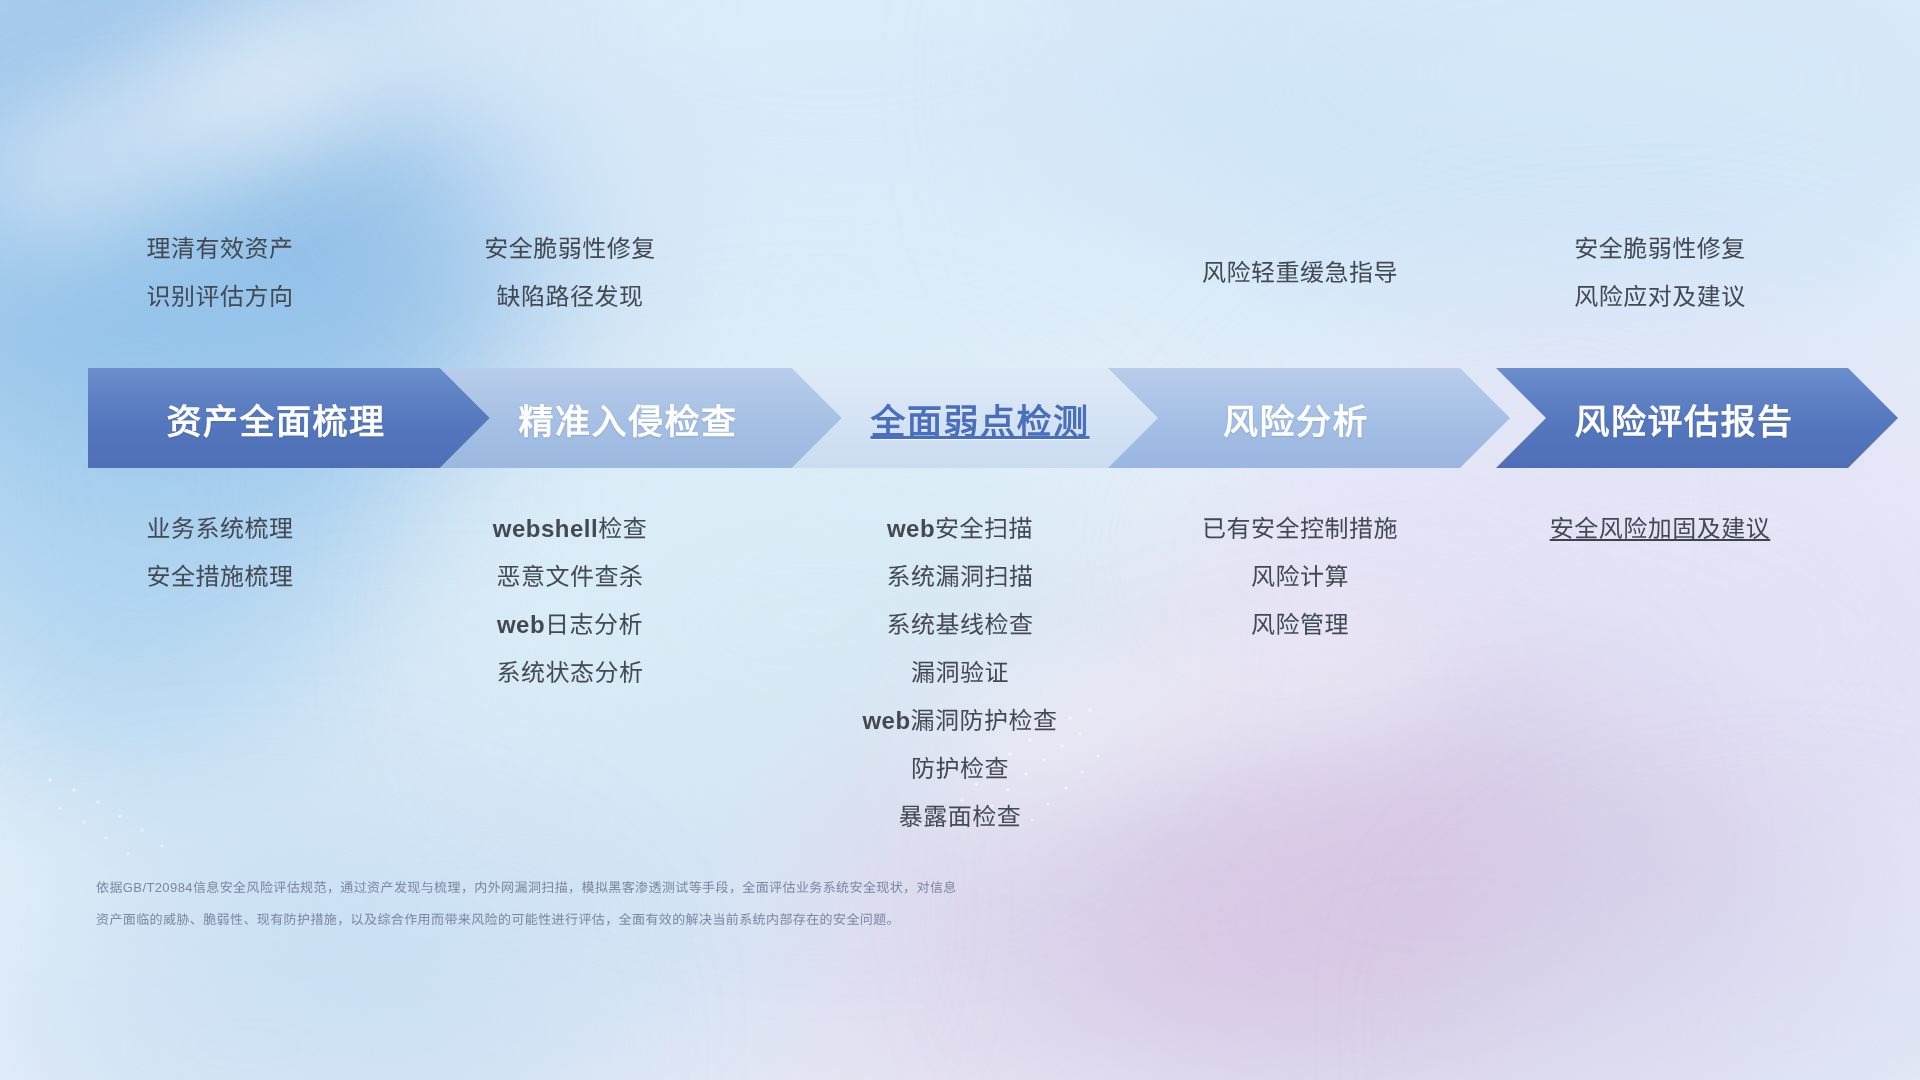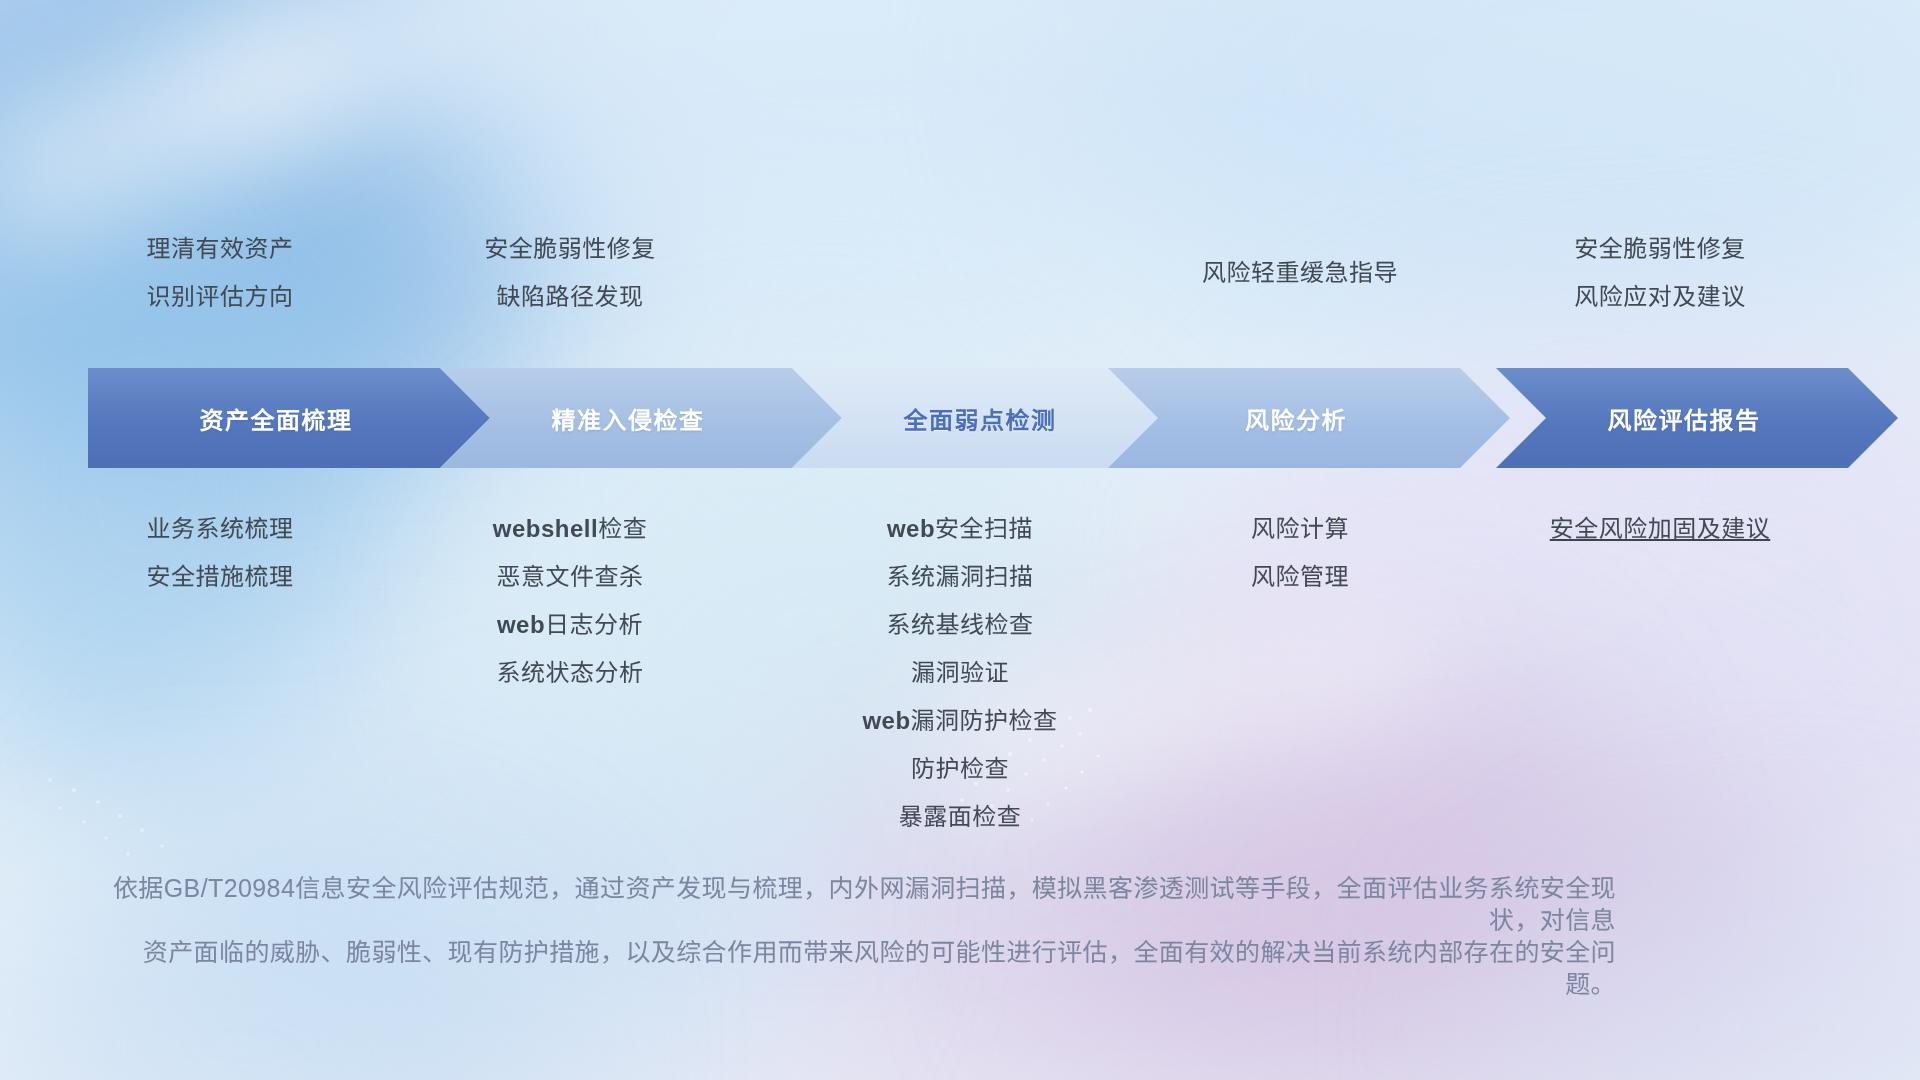--- a/index.html
+++ b/index.html
@@ -117,47 +117,47 @@
   .chev {
     position: absolute;
     top: 0;
     height: 100px;
     display: flex;
     align-items: center;
   }
   .chev .label {
     width: 100%;
     text-align: center;
-    font-size: 24px;
+    font-size: 35px;
     font-weight: bold;
     letter-spacing: 1.5px;
     white-space: nowrap;
     text-shadow: 0 1px 2px rgba(40,70,120,0.18);
     padding-right: 26px;
     box-sizing: border-box;
   }
   .chev .label.dark-on-light {
     color: #4a6fbd;
     text-shadow: 0 1px 1px rgba(255,255,255,0.7);
+    text-decoration: underline;
   }
   .chev .label.light {
     color: #ffffff;
   }
 
   
   .footer {
     position: absolute;
     left: 96px;
     top: 872px;
     width: 1520px;
-    font-size: 25px;
+    font-size: 13px;
     line-height: 32px;
     color: #7c86a0;
     letter-spacing: .4px;
-    text-align: right;
   }
   .footer p { margin: 0; }
 </style>
 </head>
 <body>
 
 <div id="stage">
 
   <div class="bg-layer bg-base"></div>
   <div class="bg-layer">
@@ -299,20 +299,21 @@
       <div class="top-line">系统基线检查</div>
       <div class="top-line">漏洞验证</div>
       <div class="top-line">
         <b>web</b><span>漏洞防护检查</span>
       </div>
       <div class="top-line">防护检查</div>
       <div class="top-line">暴露面检查</div>
     </div>
 
     <div class="col-bottom" style="left:1120px; top:505px; width:360px;">
+      <div class="top-line">已有安全控制措施</div>
       <div class="top-line">风险计算</div>
       <div class="top-line">风险管理</div>
     </div>
 
     <div class="col-bottom" style="left:1470px; top:505px; width:380px;text-decoration:underline;">
       <div class="top-line">安全风险加固及建议</div>
     </div>
 
     <div class="footer">
       <p>依据GB/T20984信息安全风险评估规范，通过资产发现与梳理，内外网漏洞扫描，模拟黑客渗透测试等手段，全面评估业务系统安全现状，对信息</p>

